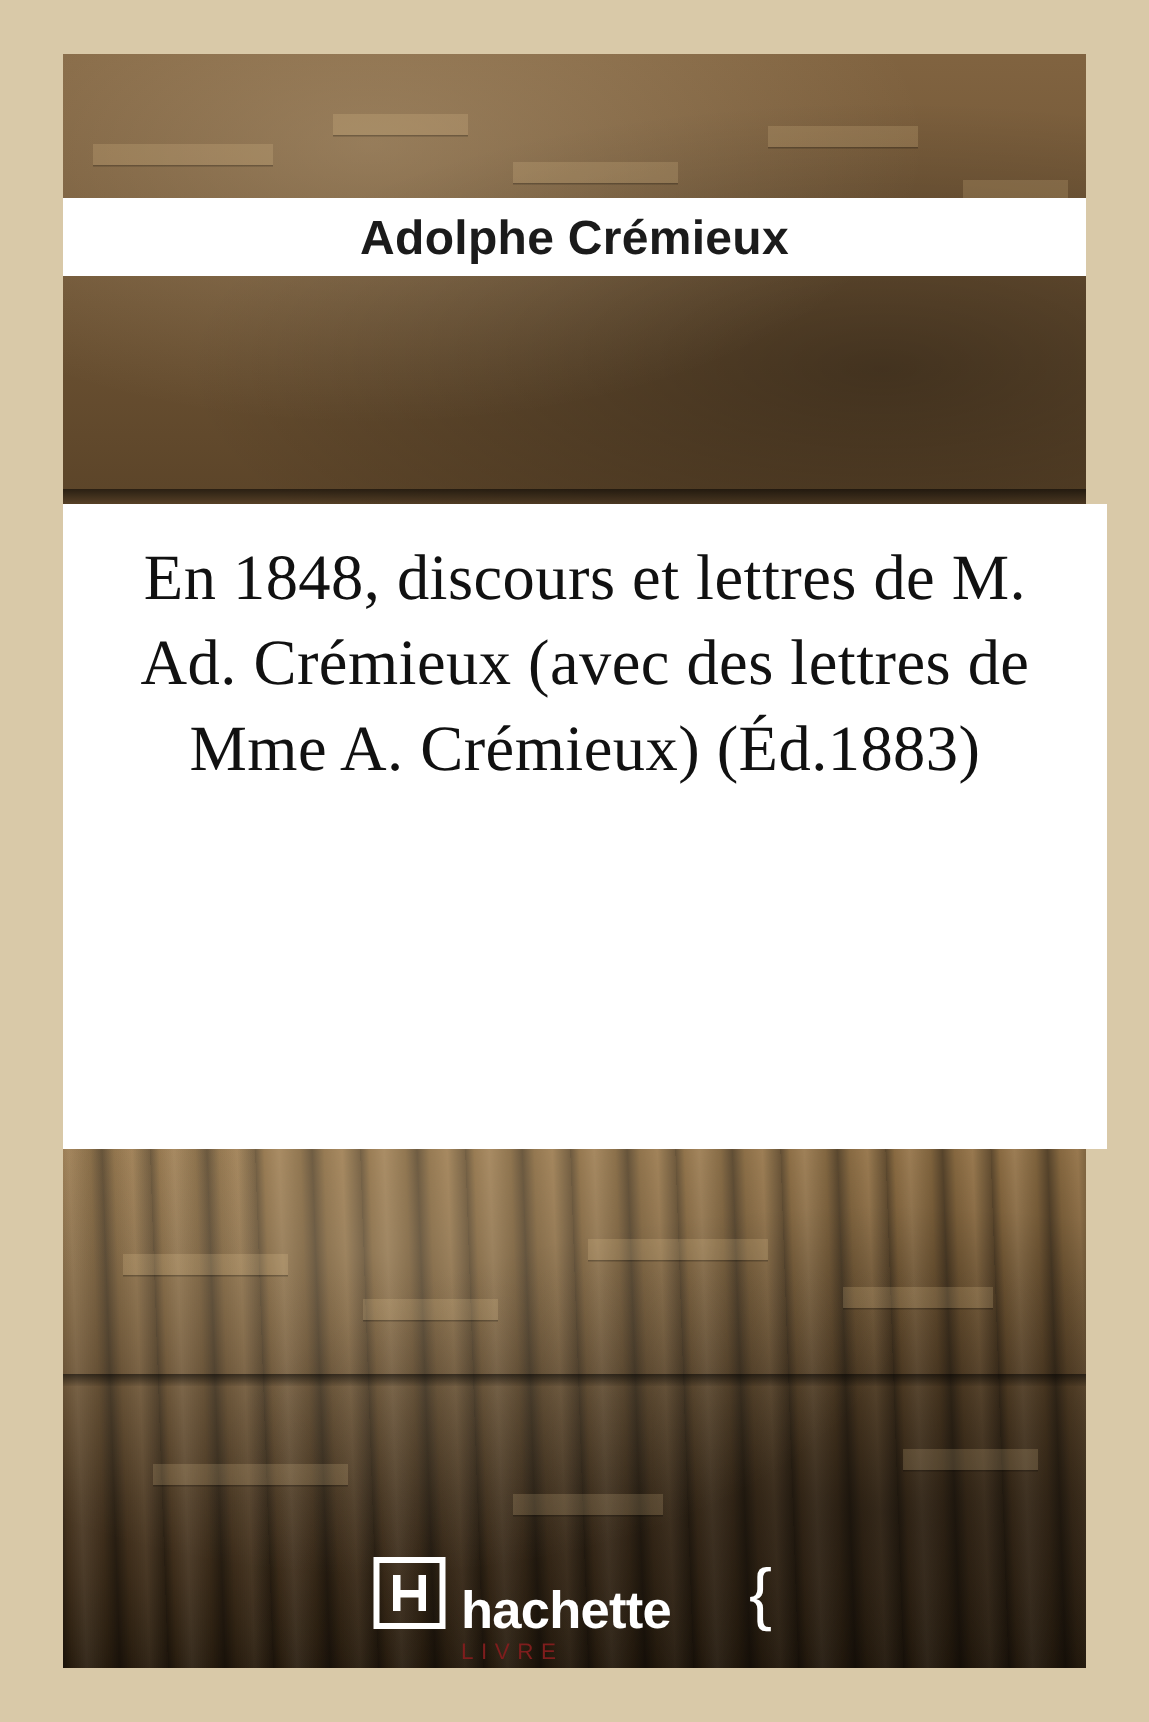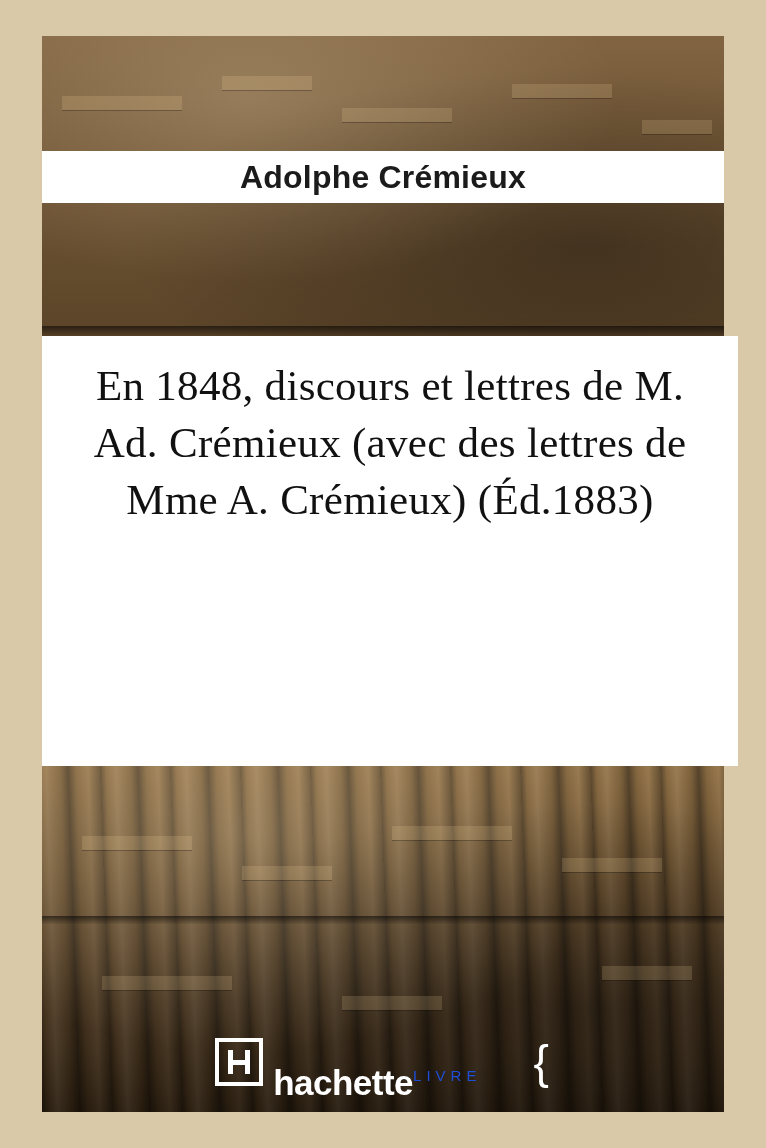--- a/index.html
+++ b/index.html
@@ -104,21 +104,21 @@
     height: 14px;
     background: rgba(255, 225, 170, 0.16);
     box-shadow: 0 1px 0 rgba(0,0,0,0.25);
   }
 
   
   .author-plate {
     position: absolute;
     left: 42px;
     right: 42px;
-    top: 151px;
+    top: 132px;
     height: 52px;
     background: #ffffff;
     display: flex;
     align-items: center;
     justify-content: center;
   }
   .author-name {
     font-family: "Liberation Sans", sans-serif;
     font-weight: bold;
     font-size: 32px;
@@ -187,35 +187,35 @@
     left: 9px; top: 18px; width: 22px; height: 5px;
   }
   .hachette-mark span.bar2 {
     position: absolute;
     right: 9px; top: 8px; width: 5px; height: 24px;
     background: #ffffff;
     display: block;
   }
   .hachette-text {
     display: flex;
-    flex-direction: row;
+    flex-direction: column;
     line-height: 1;
     margin-top: 40px;
   }
   .hachette-name {
     font-family: "Liberation Sans", sans-serif;
     font-weight: bold;
     font-size: 35px;
     color: #ffffff;
     letter-spacing: -0.5px;
   }
   .hachette-sub {
     font-family: "Liberation Sans", sans-serif;
     font-size: 15px;
-    color: #1d4ed8;
+    color: #7f1d1d;
     letter-spacing: 5px;
     margin-top: 3px;
   }
   .bnf {
     font-family: "Liberation Sans", sans-serif;
     font-weight: bold;
     font-size: 42px;
     color: #ffffff;
     letter-spacing: 0px;
     display: flex;

